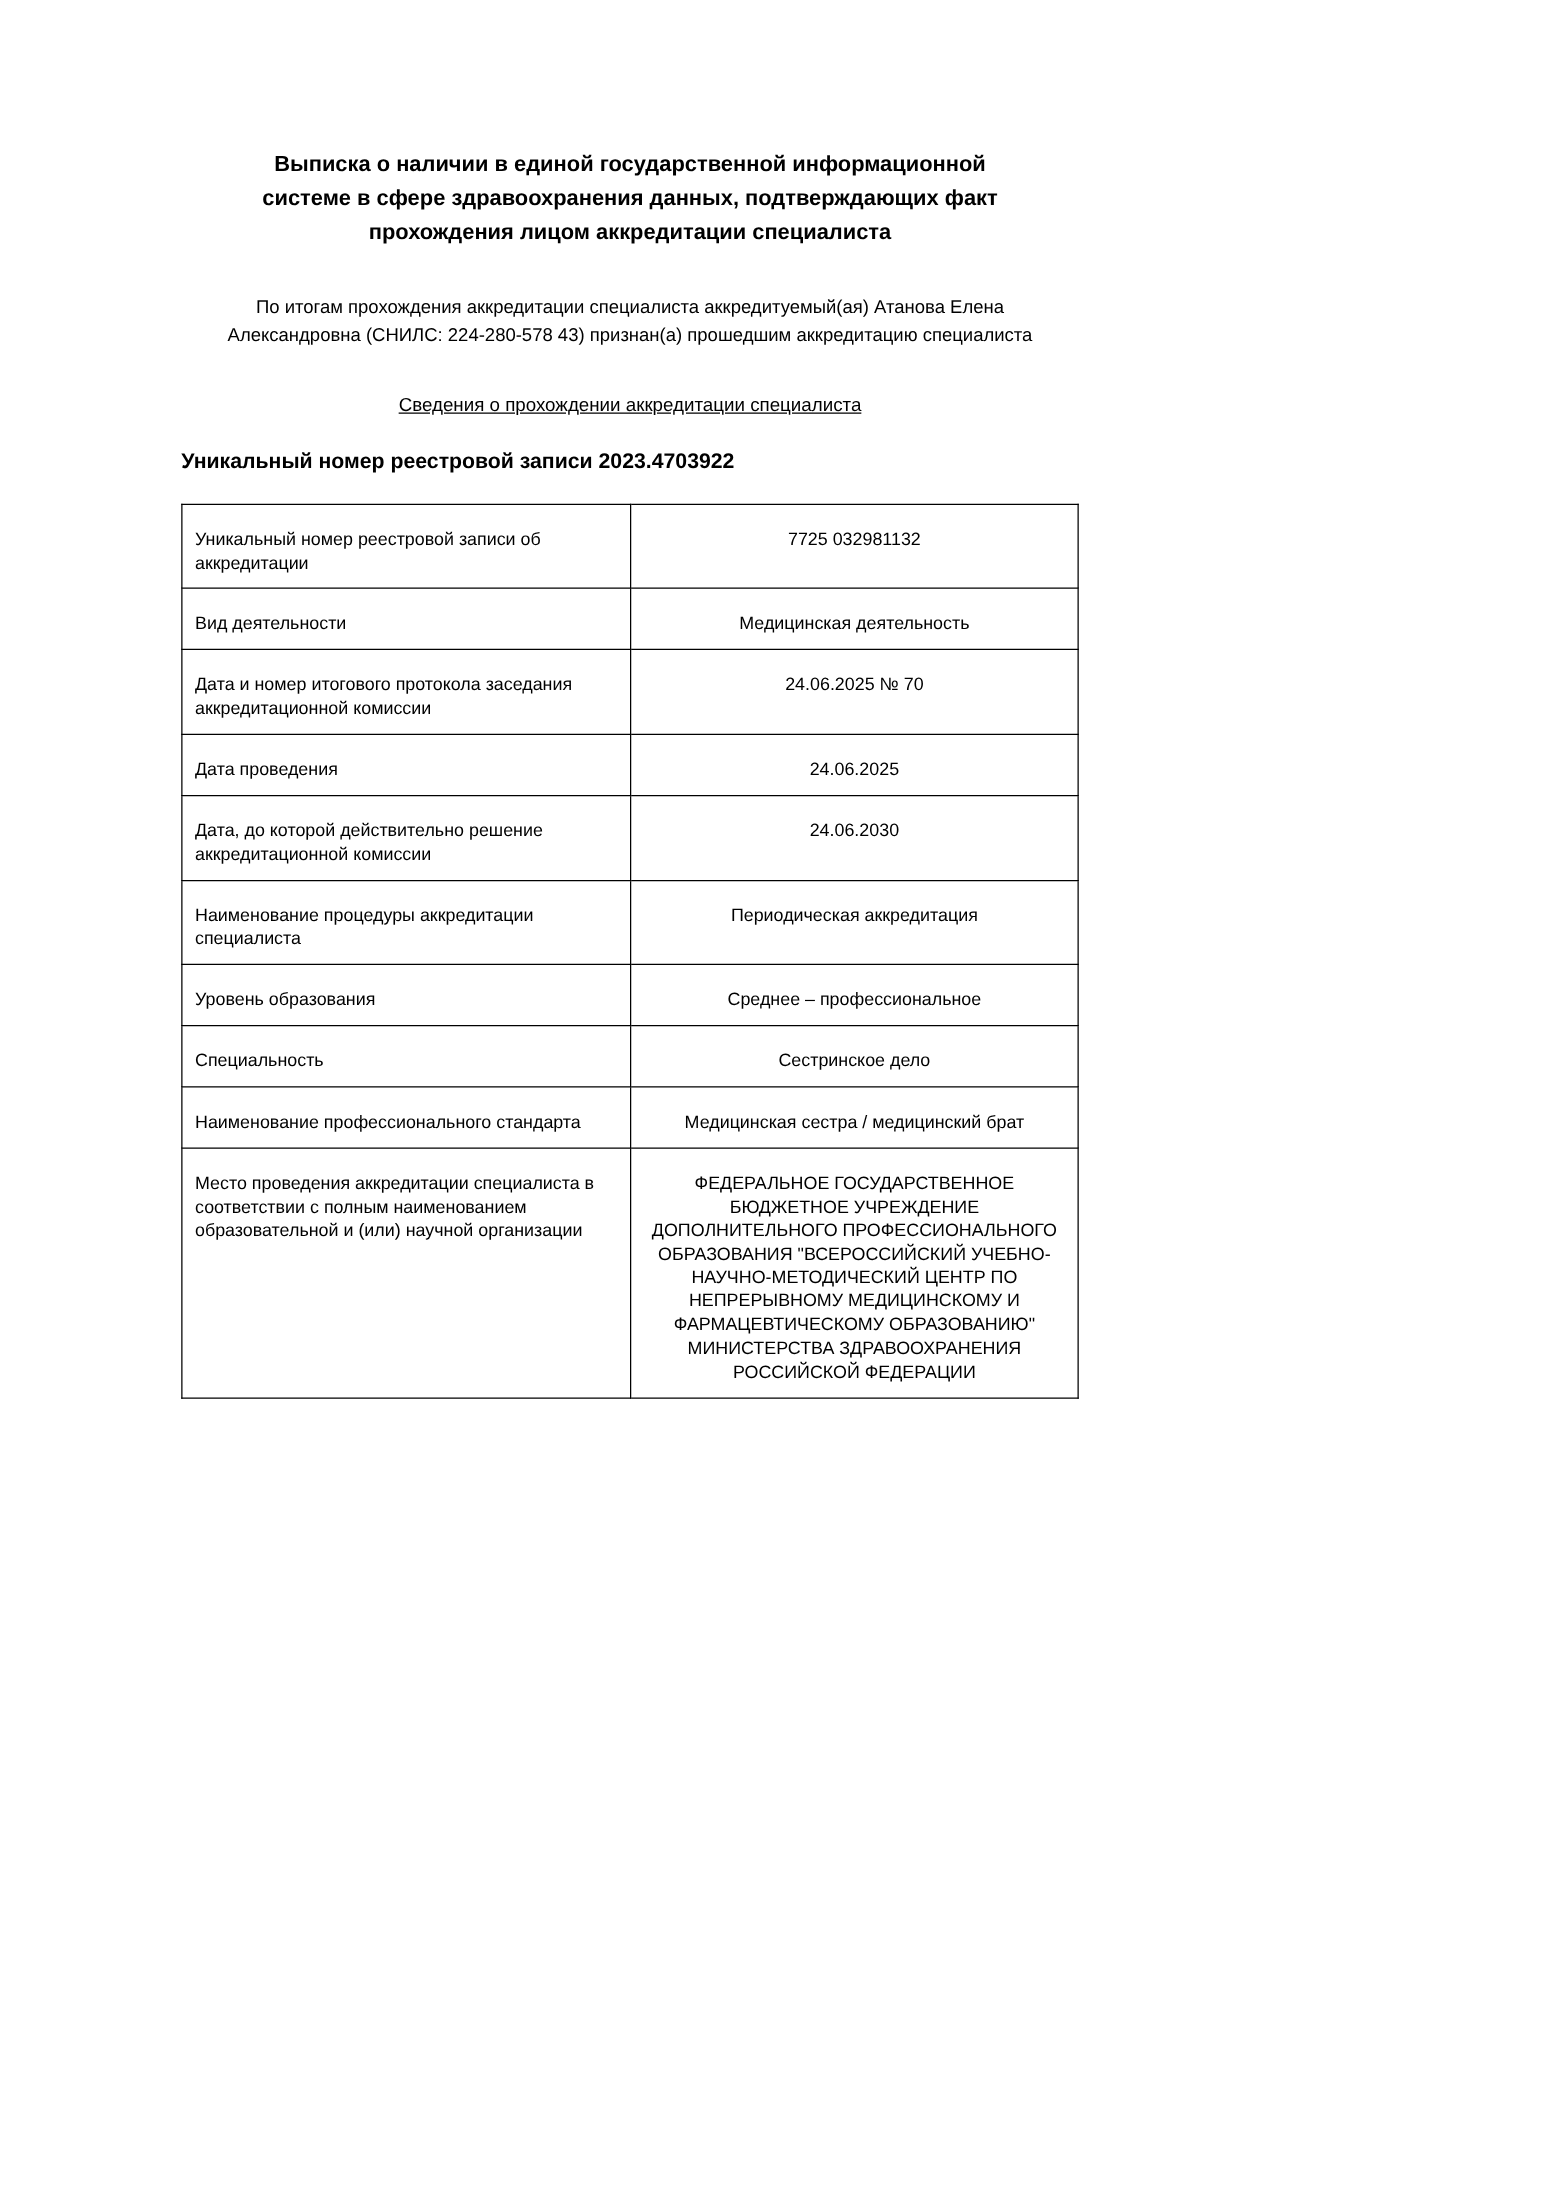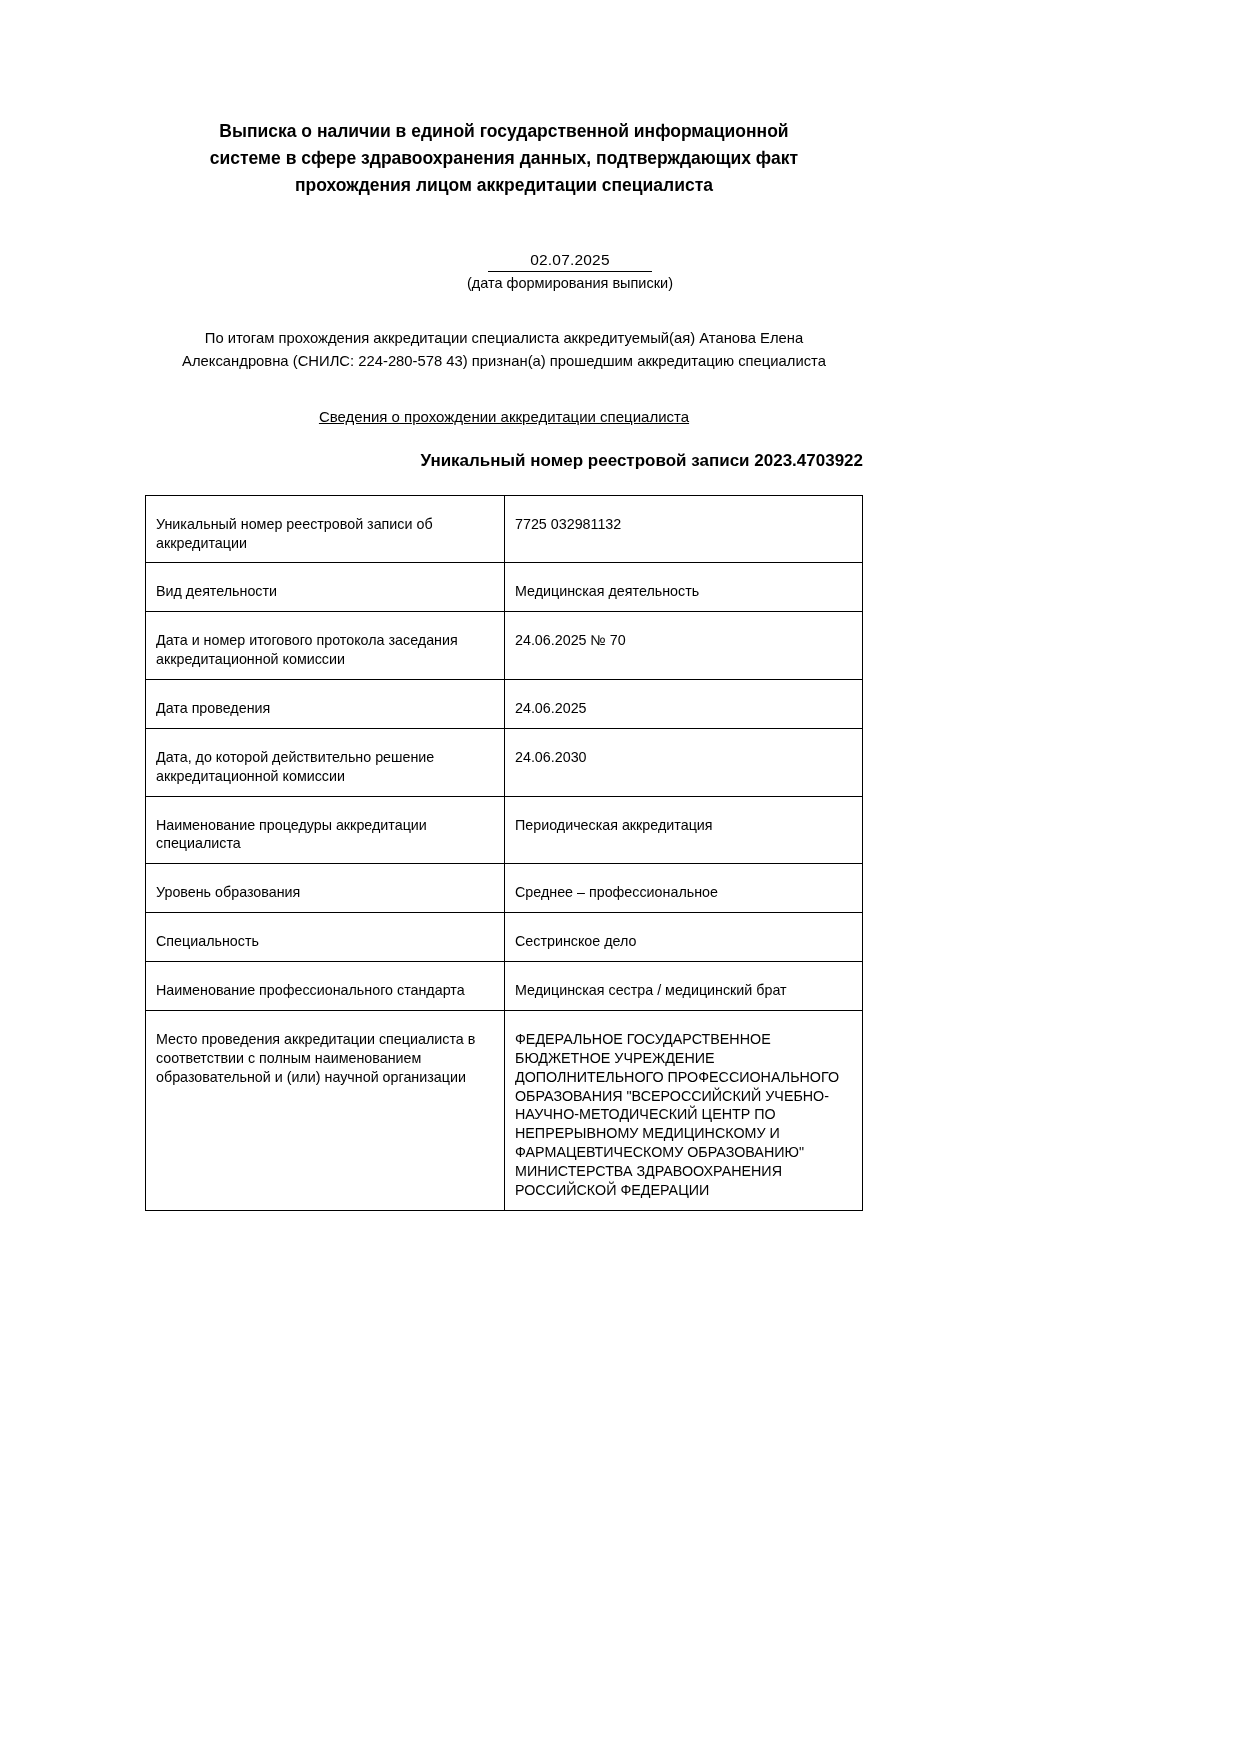--- a/index.html
+++ b/index.html
@@ -60,21 +60,21 @@
     padding: 0 10px;
   }
   .section-heading {
     margin-top: 36px;
     text-align: center;
     font-size: 15px;
     text-decoration: underline;
   }
   .record-number {
     margin-top: 26px;
-    text-align: right;
+    text-align: left;
     font-size: 17px;
     font-weight: bold;
   }
   table.info {
     margin-top: 24px;
     width: 100%;
     border-collapse: collapse;
     table-layout: fixed;
   }
   table.info td {
@@ -82,42 +82,37 @@
     padding: 19px 10px 10px 10px;
     font-size: 14.3px;
     line-height: 1.32;
     vertical-align: top;
   }
   table.info td.label {
     width: 338px;
   }
   table.info td.value {
     width: auto;
+    text-align: center;
   }
   .org-value {
     text-transform: none;
   }
 </style>
 </head>
 <body>
 
 <div class="page">
 
   <div class="doc-title">
     <div>Выписка о наличии в единой государственной информационной</div>
     <div>системе в сфере здравоохранения данных, подтверждающих факт</div>
     <div>прохождения лицом аккредитации специалиста</div>
   </div>
 
-  <div class="date-block">
-    <div class="date-inner">
-      <div class="date-value">02.07.2025</div>
-      <div class="date-caption">(дата формирования выписки)</div>
-    </div>
-  </div>
 
   <div class="intro">По итогам прохождения аккредитации специалиста аккредитуемый(ая) Атанова Елена Александровна (СНИЛС: 224-280-578 43) признан(а) прошедшим аккредитацию специалиста</div>
 
   <div class="section-heading">Сведения о прохождении аккредитации специалиста</div>
 
   <div class="record-number">Уникальный номер реестровой записи 2023.4703922</div>
 
   <table class="info">
     <tbody>
       <tr>

